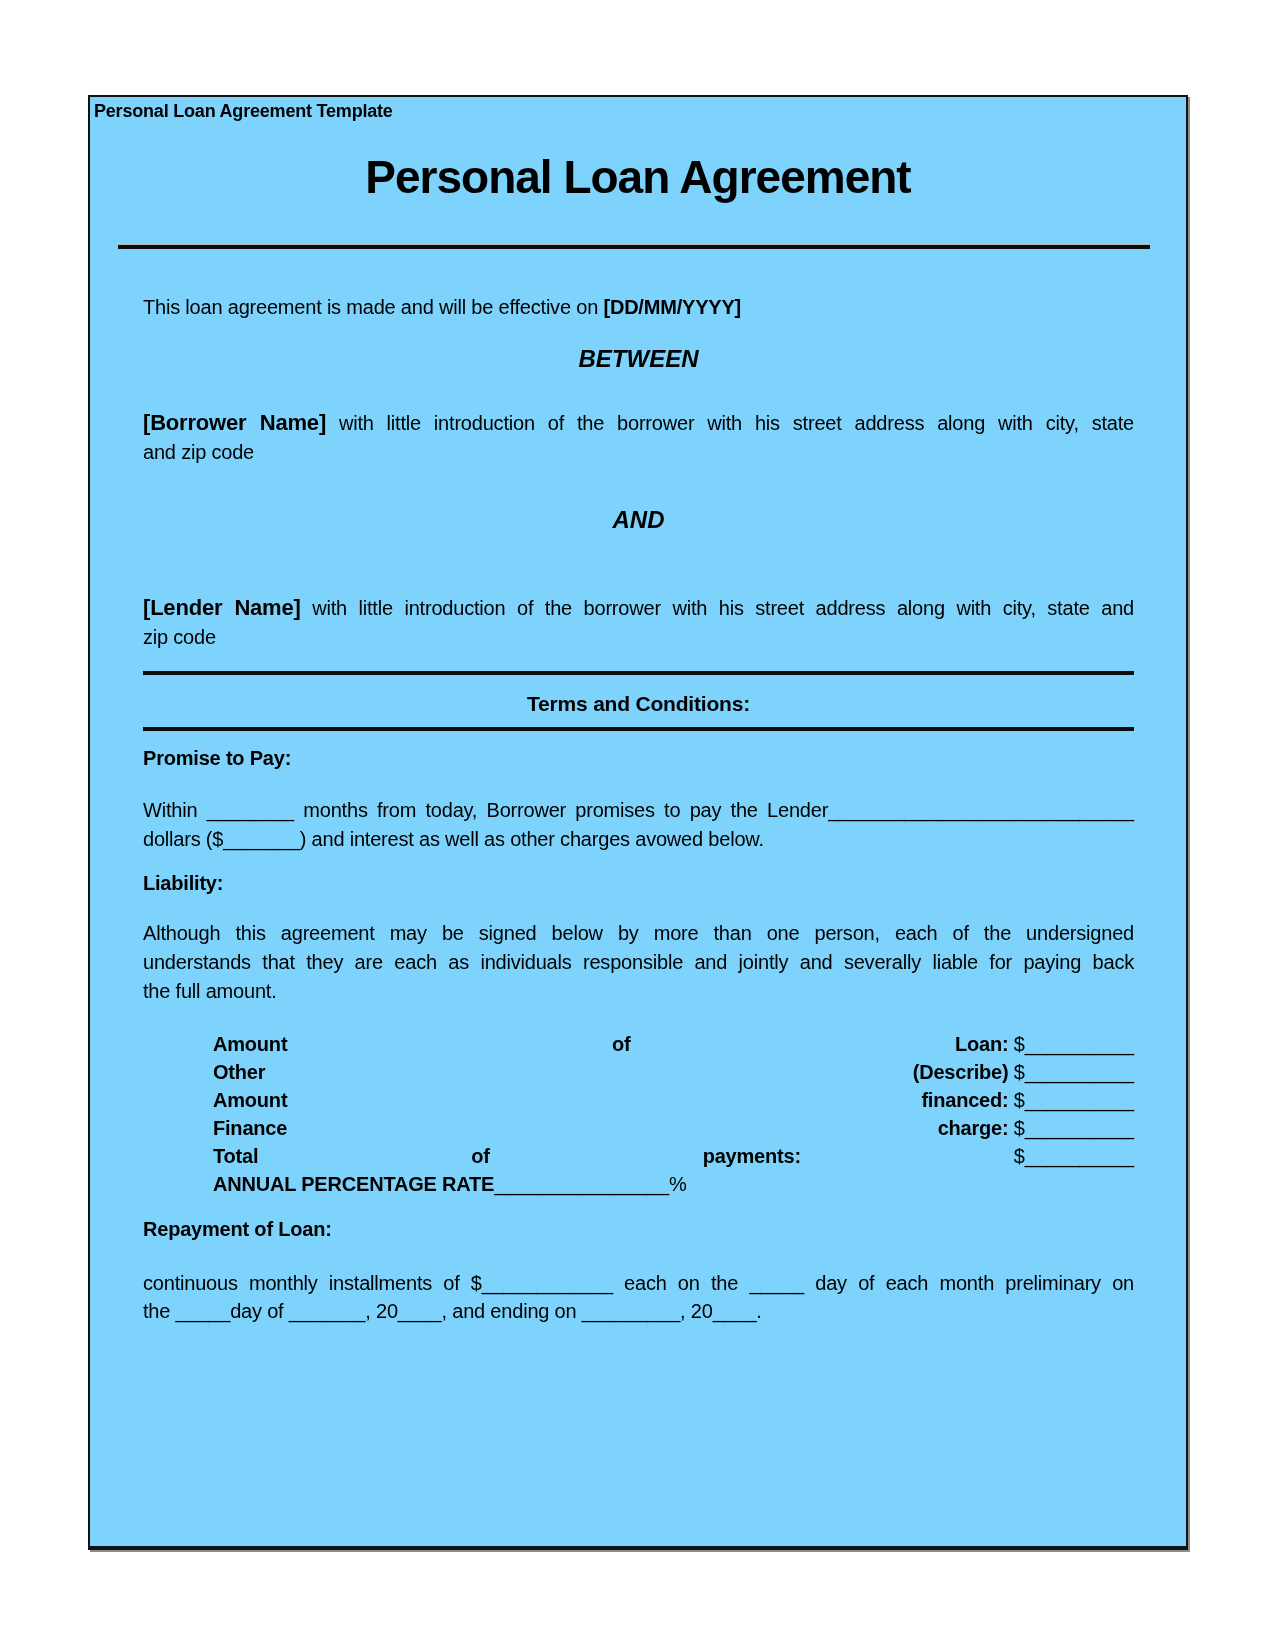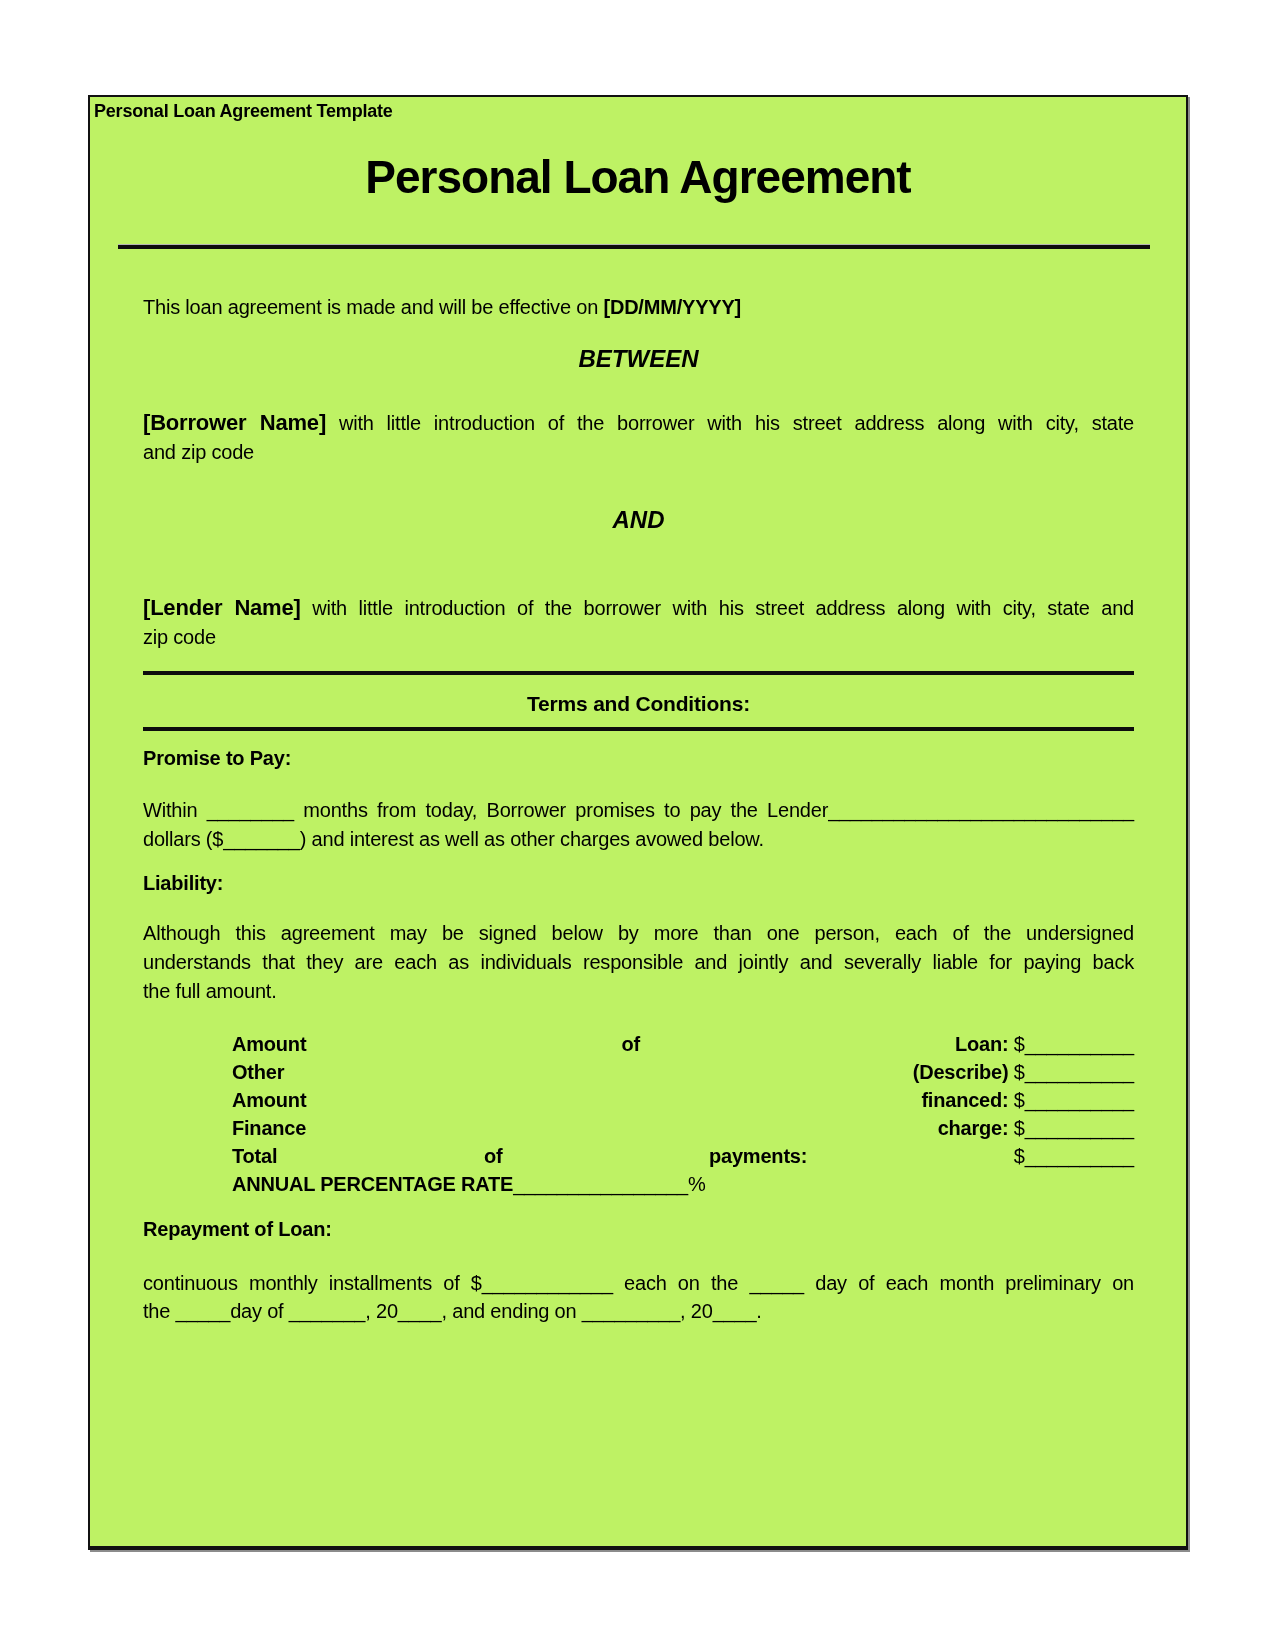--- a/index.html
+++ b/index.html
@@ -22,21 +22,21 @@
   .frame {
     position: absolute;
     left: 88px;
     top: 95px;
     width: 1100px;
     height: 1455px;
     box-sizing: border-box;
     border: 2px solid #111;
     border-bottom-width: 4px;
     box-shadow: 2px 2px 0 #8c8c8c;
-    background: #bef264;
+    background: #7dd3fc;
   }
   .doc-label {
     padding: 3px 0 0 4px;
     font-size: 18px;
     font-weight: bold;
     line-height: 22px;
     letter-spacing: -0.2px;
   }
   .title {
     margin: 30px 0 0 0;
@@ -104,21 +104,21 @@
     font-size: 20px;
     line-height: 24px;
     font-weight: bold;
   }
   .promise-h { margin-top: 15px; }
   .promise-p { margin-top: 26px; }
   .liability-h { margin-top: 17px; }
   .liability-p { margin-top: 24px; }
   .details-h { margin-top: 25px; }
   .details {
-    margin: 24px 0 0 89px;
+    margin: 24px 0 0 70px;
     font-size: 20px;
   }
   .detail-row {
     display: flex;
     justify-content: space-between;
     line-height: 28px;
   }
   .detail-row .grp { white-space: pre; }
   .repay-h { margin-top: 19px; }
   .repay-p { margin-top: 28px; }

